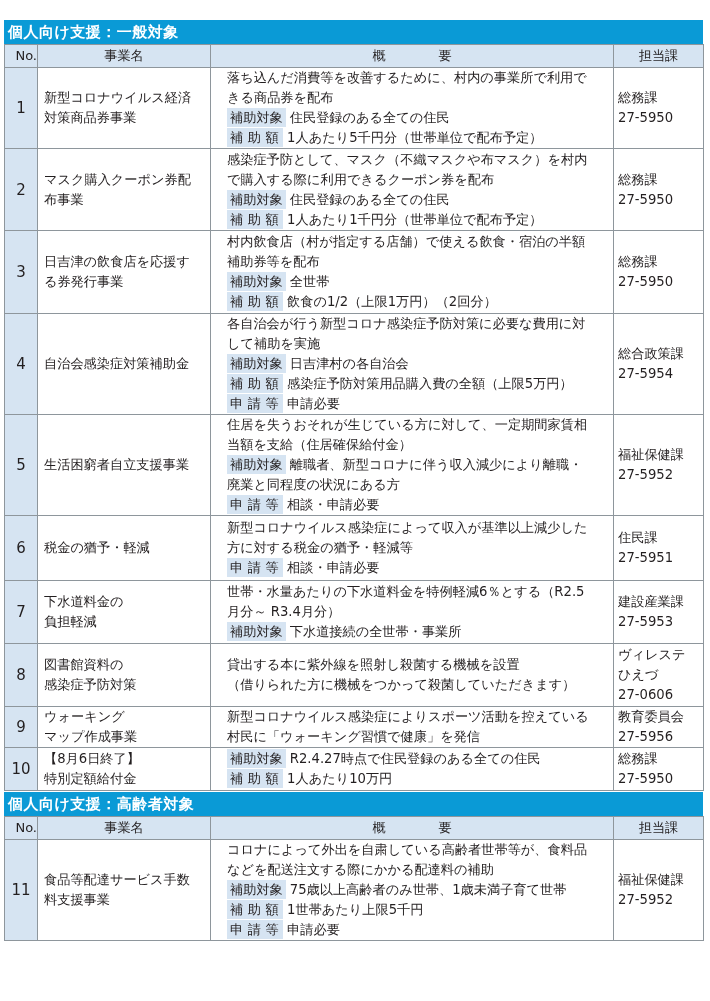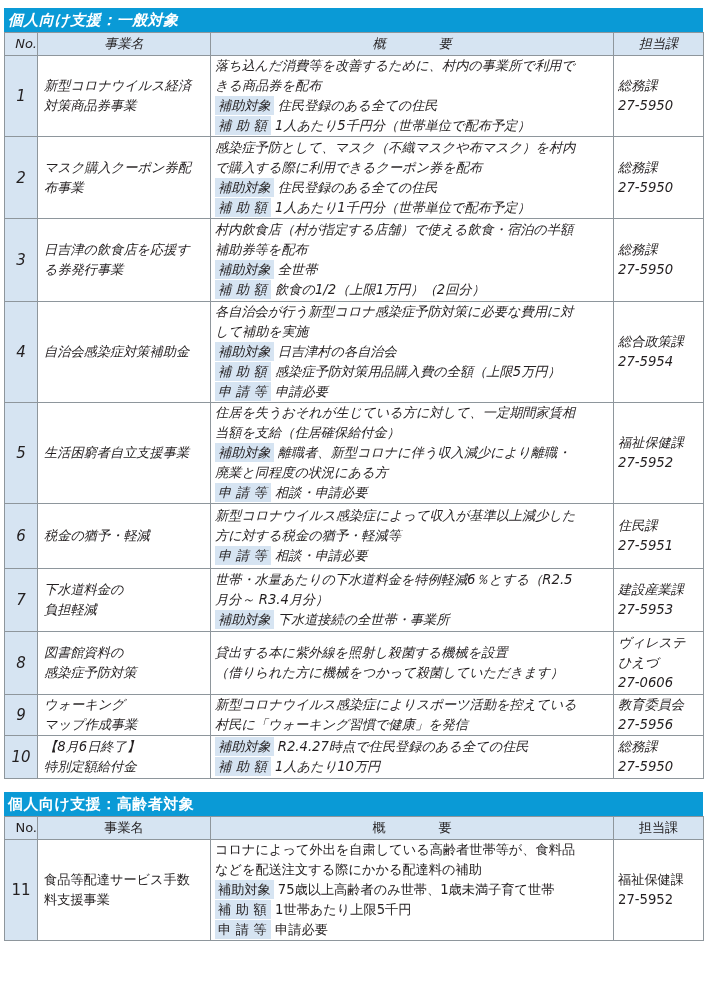--- a/index.html
+++ b/index.html
@@ -2,37 +2,37 @@
 <html><head>
 <meta charset="utf-8">
 <style>
   html, body { margin: 0; padding: 0; background: #ffffff; }
   body {
     width: 710px; height: 1001px; position: relative; overflow: hidden;
     font-family: "DejaVu Sans", "Liberation Sans", sans-serif;
     color: #231f20;
   }
   .section { position: absolute; left: 4px; width: 699px; }
-  .sec1 { top: 8px; font-style: italic; }
+  .sec1 { top: 20px; }
   .sec2 { top: 792px; }
   .title-bar {
     background: #0a9ad6; color: #ffffff; font-weight: bold;
     font-size: 15px; height: 24px; line-height: 24px; padding-left: 4px;
     letter-spacing: 0.5px;
   }
   table { border-collapse: collapse; width: 699px; table-layout: fixed; }
   td, th {
     border: 1px solid #8e969c; padding: 0; vertical-align: middle;
     font-size: 13.2px; line-height: 20px; font-weight: normal;
   }
   th { background: #d6e4f2; height: 22px; }
   th.no { text-align: right; padding-left: 0; font-size: 13px; }
   td.no { background: #d6e4f2; text-align: center; font-size: 15px; }
   td.name { padding-left: 6px; padding-right: 2px; }
-  td.summary { padding-left: 4px; padding-right: 2px; margin-left: 14px; }
+  td.summary { padding-left: 16px; padding-right: 2px; margin-left: 14px; }
   td.dept { padding-left: 4px; }
   .line { white-space: nowrap; overflow: hidden; }
   .badge {
     display: inline-block; background: #d6e4f2; padding: 0 3px; margin-right: 4px;
     line-height: 19px;
   }
   .badge.spaced { letter-spacing: 4.5px; padding-right: 0; }
 </style>
 </head>
 <body>

